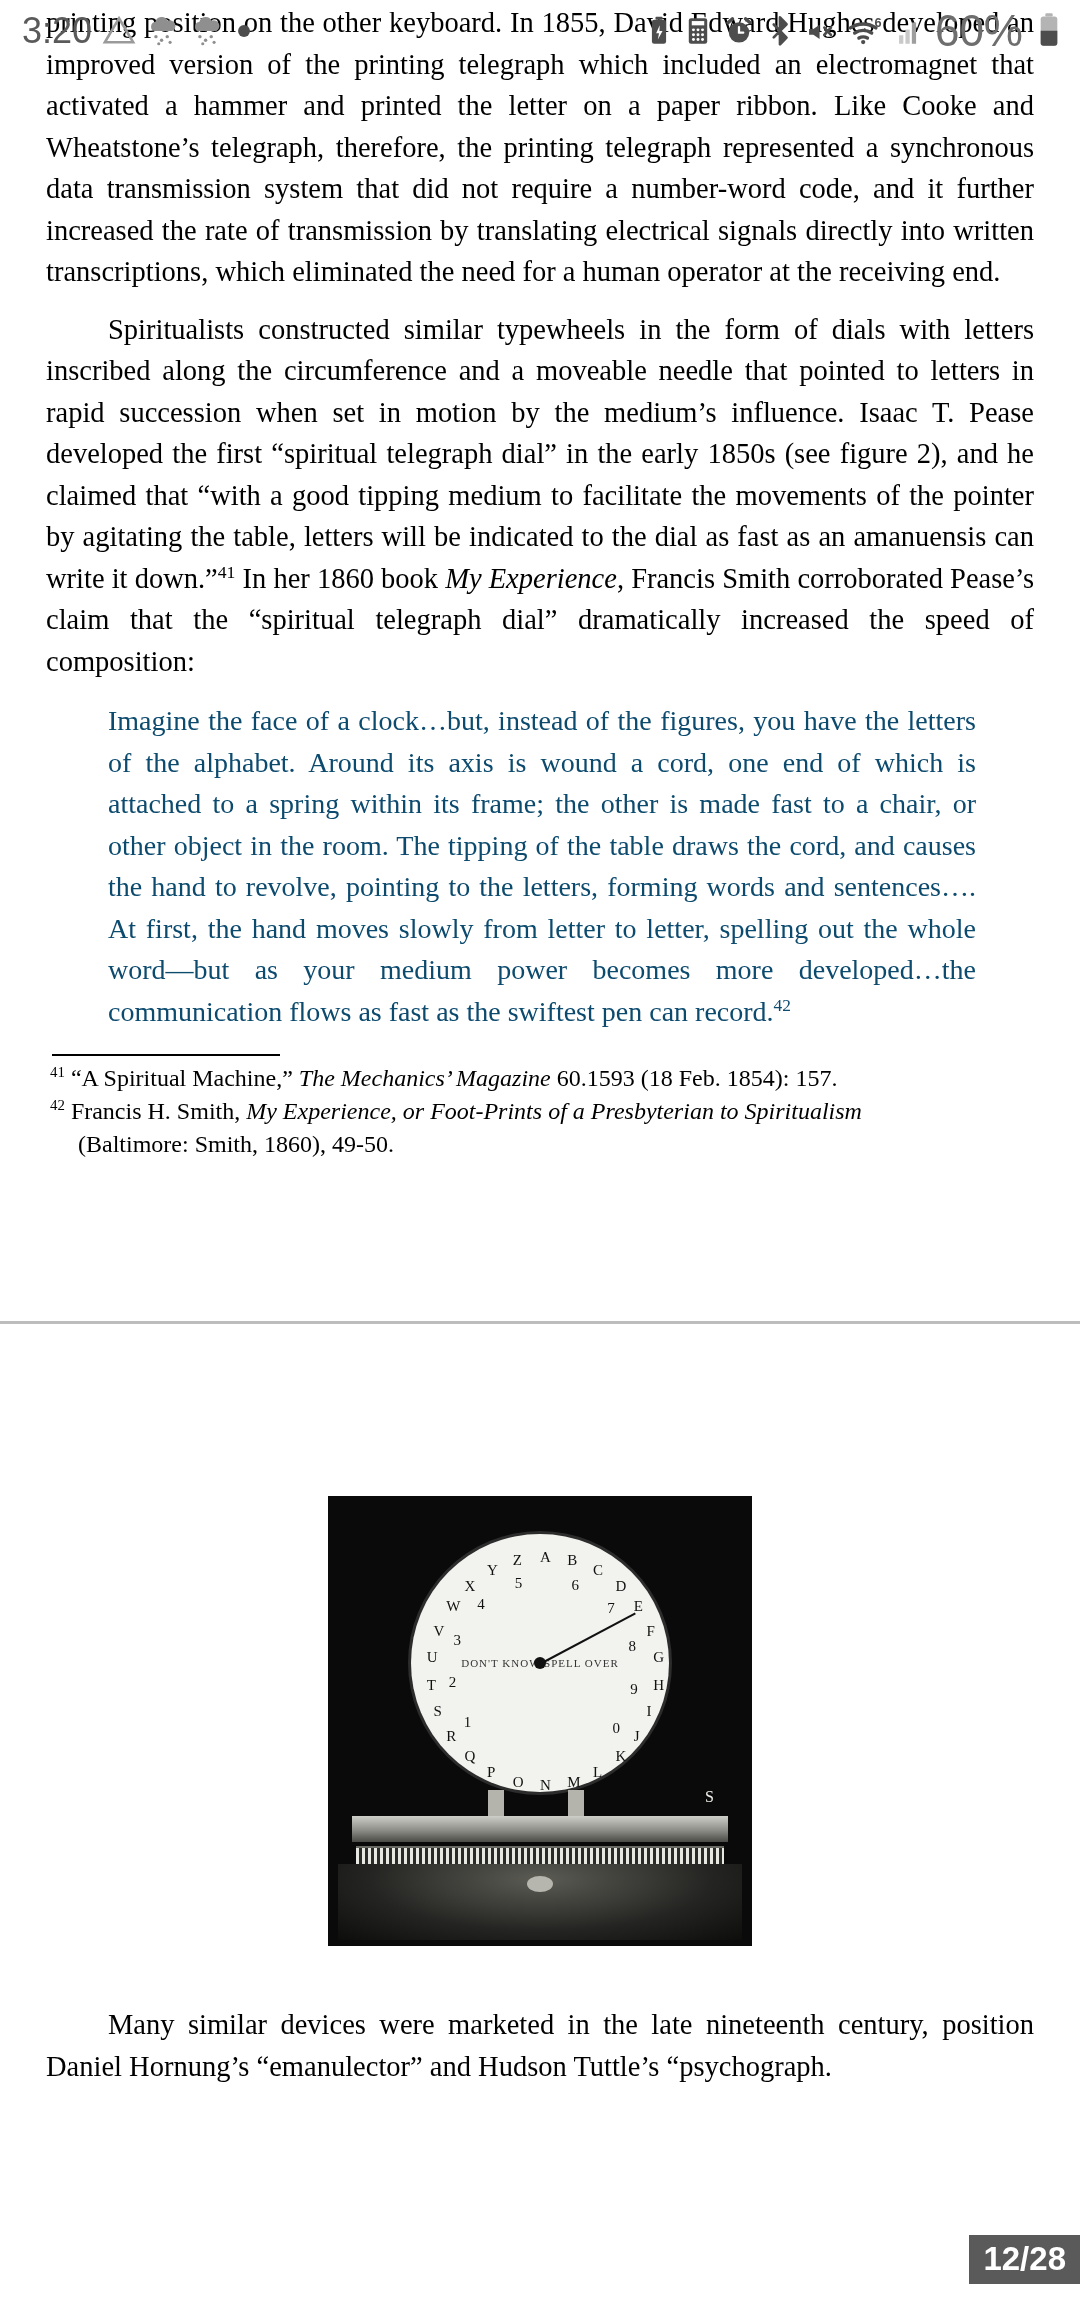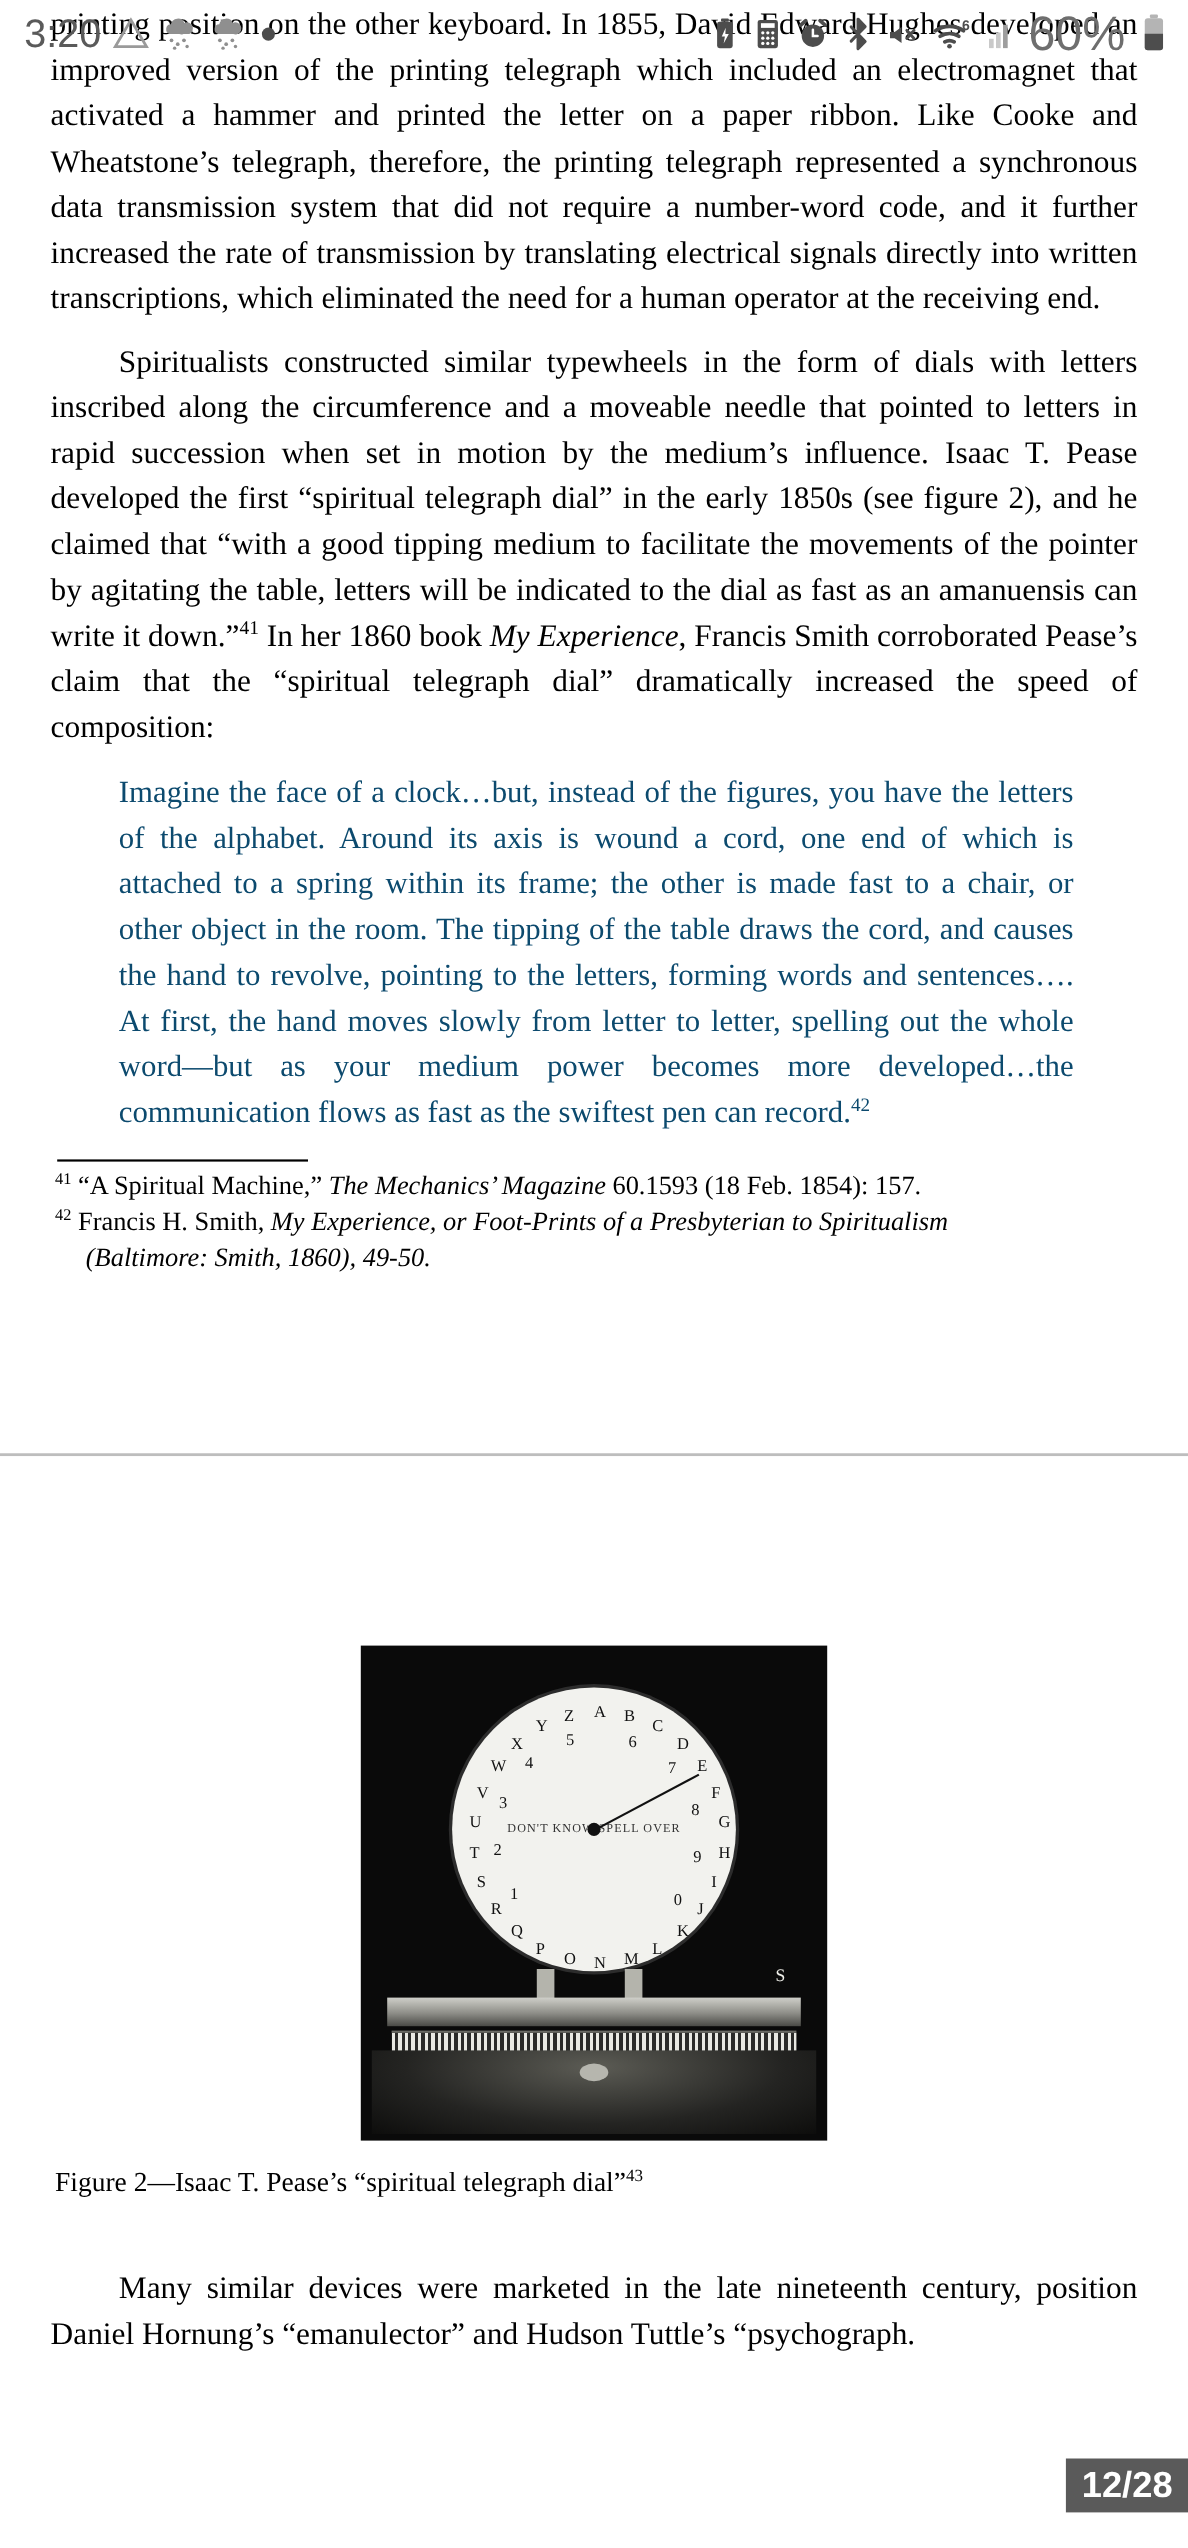--- a/index.html
+++ b/index.html
@@ -114,21 +114,21 @@
   }
 
   p.footnote {
     font-size: 24px;
     line-height: 33px;
     text-align: left;
     color: #000;
     margin: 0 0 0 4px;
     text-indent: 0;
   }
-  p.footnote .fn-hang { padding-left: 28px; display: block; font-style: italic; }
+  p.footnote .fn-hang { padding-left: 28px; display: block; }
 
   sup {
     font-size: 0.62em;
     vertical-align: super;
     line-height: 0;
   }
 
   i, em { font-style: italic; font-family: Liberation Serif, serif; }
 
   
@@ -364,21 +364,20 @@
             <div class="post-left"></div>
             <div class="post-right"></div>
             <div class="base-plate"></div>
             <div class="base-keys"></div>
             <div class="base-body"></div>
             <div class="base-knob"></div>
             <div class="fig-label-s">S</div>
           </div>
         </div>
 
-        <p class="fig-caption"><span>Figure 2—Isaac T. Pease’s “spiritual telegraph dial”</span><sup>43</sup></p>
 
         <p class="body-par" style="margin-top:58px;">Many similar devices were marketed in the late nineteenth century, position Daniel Hornung’s “emanulector” and Hudson Tuttle’s “psychograph.</p>
       </div>
     </div>
 
   </div>
 
   <div class="status-bar">
     <div class="status-left">
       <div class="status-clock">3:20</div>

